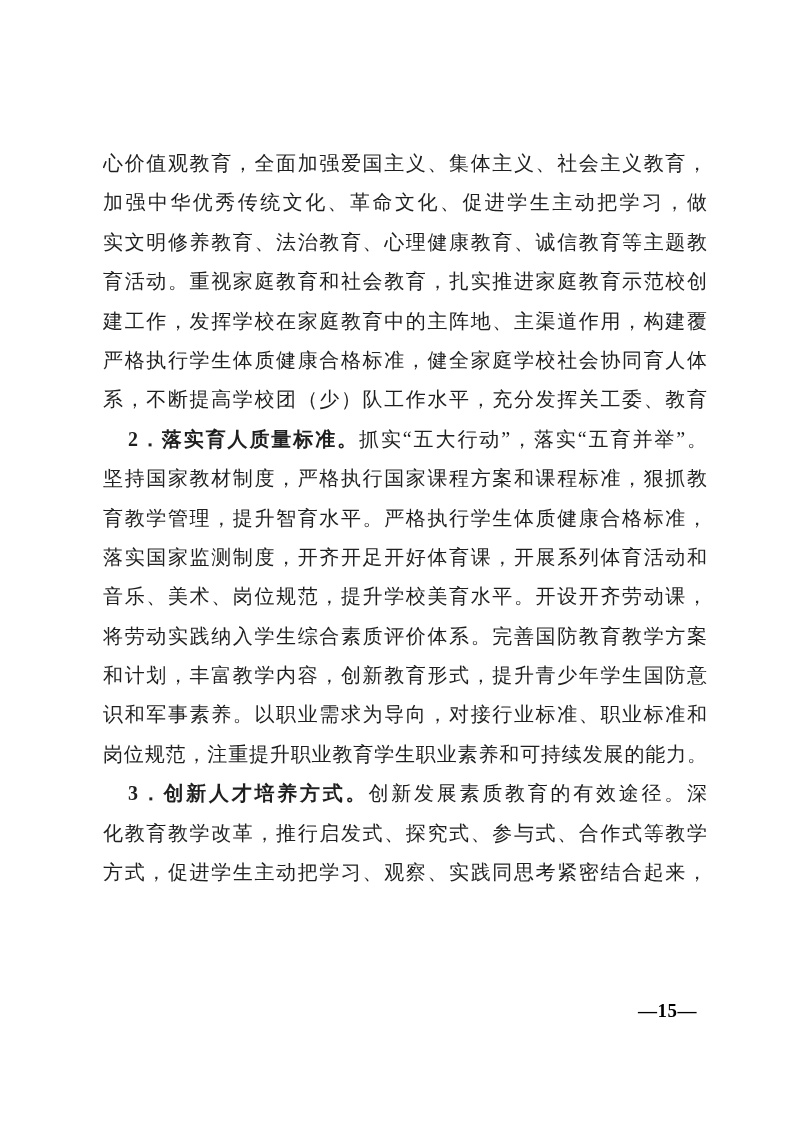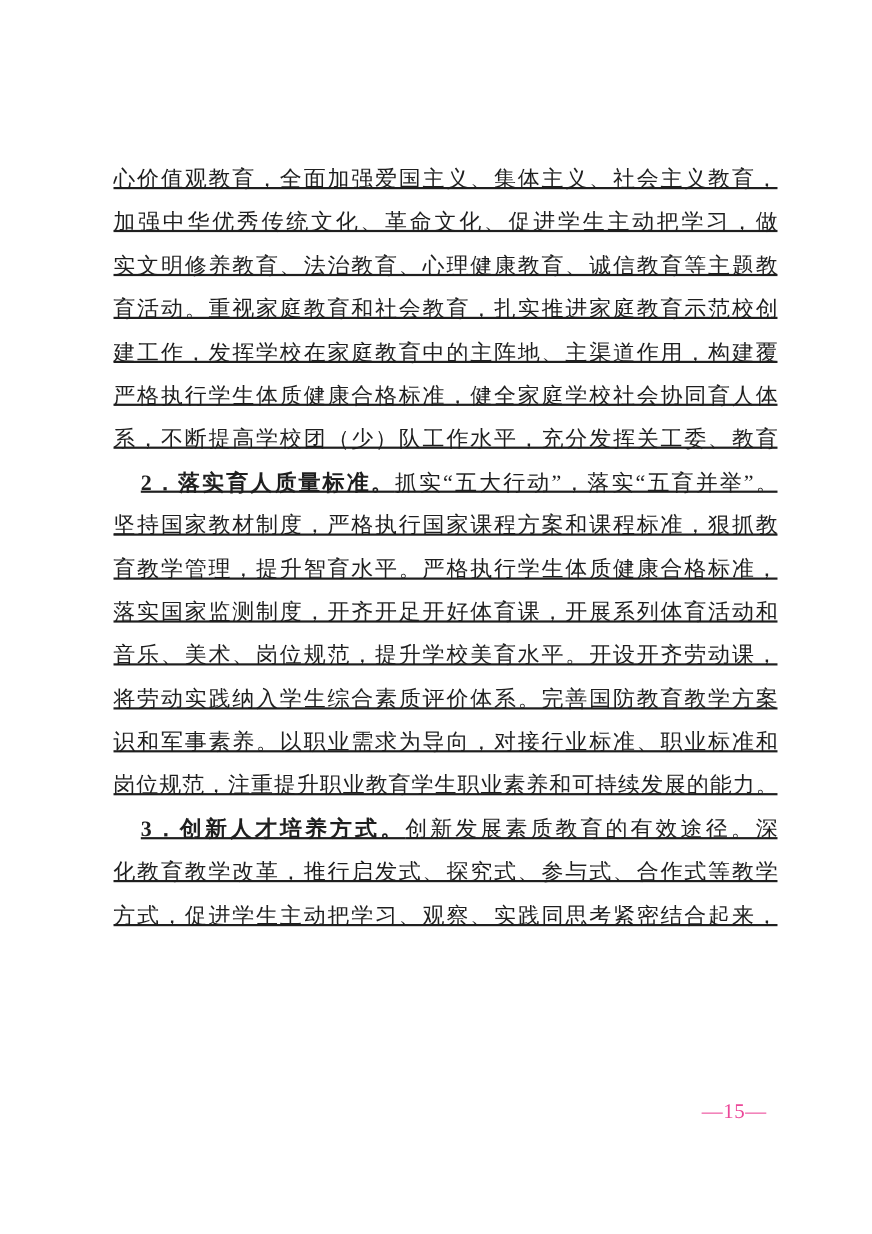--- a/index.html
+++ b/index.html
@@ -15,21 +15,20 @@
     font-family: "Liberation Serif", "DejaVu Serif", serif;
     color: #1f1f1f;
     overflow: hidden;
   }
   .text-block {
     position: absolute;
     left: 103px;
     top: 144px;
     width: 604px;
     font-size: 20px;
-    text-decoration: underline;
   }
   .line {
     height: 39.4px;
     line-height: 39.4px;
     text-align: justify;
     text-align-last: justify;
     overflow: hidden;
     white-space: normal;
   }
   .line.last {
@@ -41,41 +40,43 @@
   .lead {
     font-weight: bold;
   }
   .page-number {
     position: absolute;
     top: 999px;
     right: 96px;
     font-size: 19px;
     line-height: 24px;
     letter-spacing: 0.5px;
-    color: #ec4899;
+    color: #000000;
+    font-weight: bold;
   }
 </style>
 </head>
 <body>
 
 <div class="page">
   <div class="text-block" id="text-block">
       <div class="line">心价值观教育，全面加强爱国主义、集体主义、社会主义教育，</div>
       <div class="line">加强中华优秀传统文化、革命文化、促进学生主动把学习，做</div>
       <div class="line">实文明修养教育、法治教育、心理健康教育、诚信教育等主题教</div>
       <div class="line">育活动。重视家庭教育和社会教育，扎实推进家庭教育示范校创</div>
       <div class="line">建工作，发挥学校在家庭教育中的主阵地、主渠道作用，构建覆</div>
       <div class="line">严格执行学生体质健康合格标准，健全家庭学校社会协同育人体</div>
       <div class="line">系，不断提高学校团（少）队工作水平，充分发挥关工委、教育</div>
       <div class="line indent"><span class="lead">2．落实育人质量标准。</span><span>抓实“五大行动”，落实“五育并举”。</span></div>
       <div class="line">坚持国家教材制度，严格执行国家课程方案和课程标准，狠抓教</div>
       <div class="line">育教学管理，提升智育水平。严格执行学生体质健康合格标准，</div>
       <div class="line">落实国家监测制度，开齐开足开好体育课，开展系列体育活动和</div>
       <div class="line">音乐、美术、岗位规范，提升学校美育水平。开设开齐劳动课，</div>
       <div class="line">将劳动实践纳入学生综合素质评价体系。完善国防教育教学方案</div>
+      <div class="line">和计划，丰富教学内容，创新教育形式，提升青少年学生国防意</div>
       <div class="line">识和军事素养。以职业需求为导向，对接行业标准、职业标准和</div>
       <div class="line">岗位规范，注重提升职业教育学生职业素养和可持续发展的能力。</div>
       <div class="line indent"><span class="lead">3．创新人才培养方式。</span><span>创新发展素质教育的有效途径。深</span></div>
       <div class="line">化教育教学改革，推行启发式、探究式、参与式、合作式等教学</div>
       <div class="line">方式，促进学生主动把学习、观察、实践同思考紧密结合起来，</div>
     </div>
   <div class="page-number">—15—</div>
 </div>
 
 </body></html>

